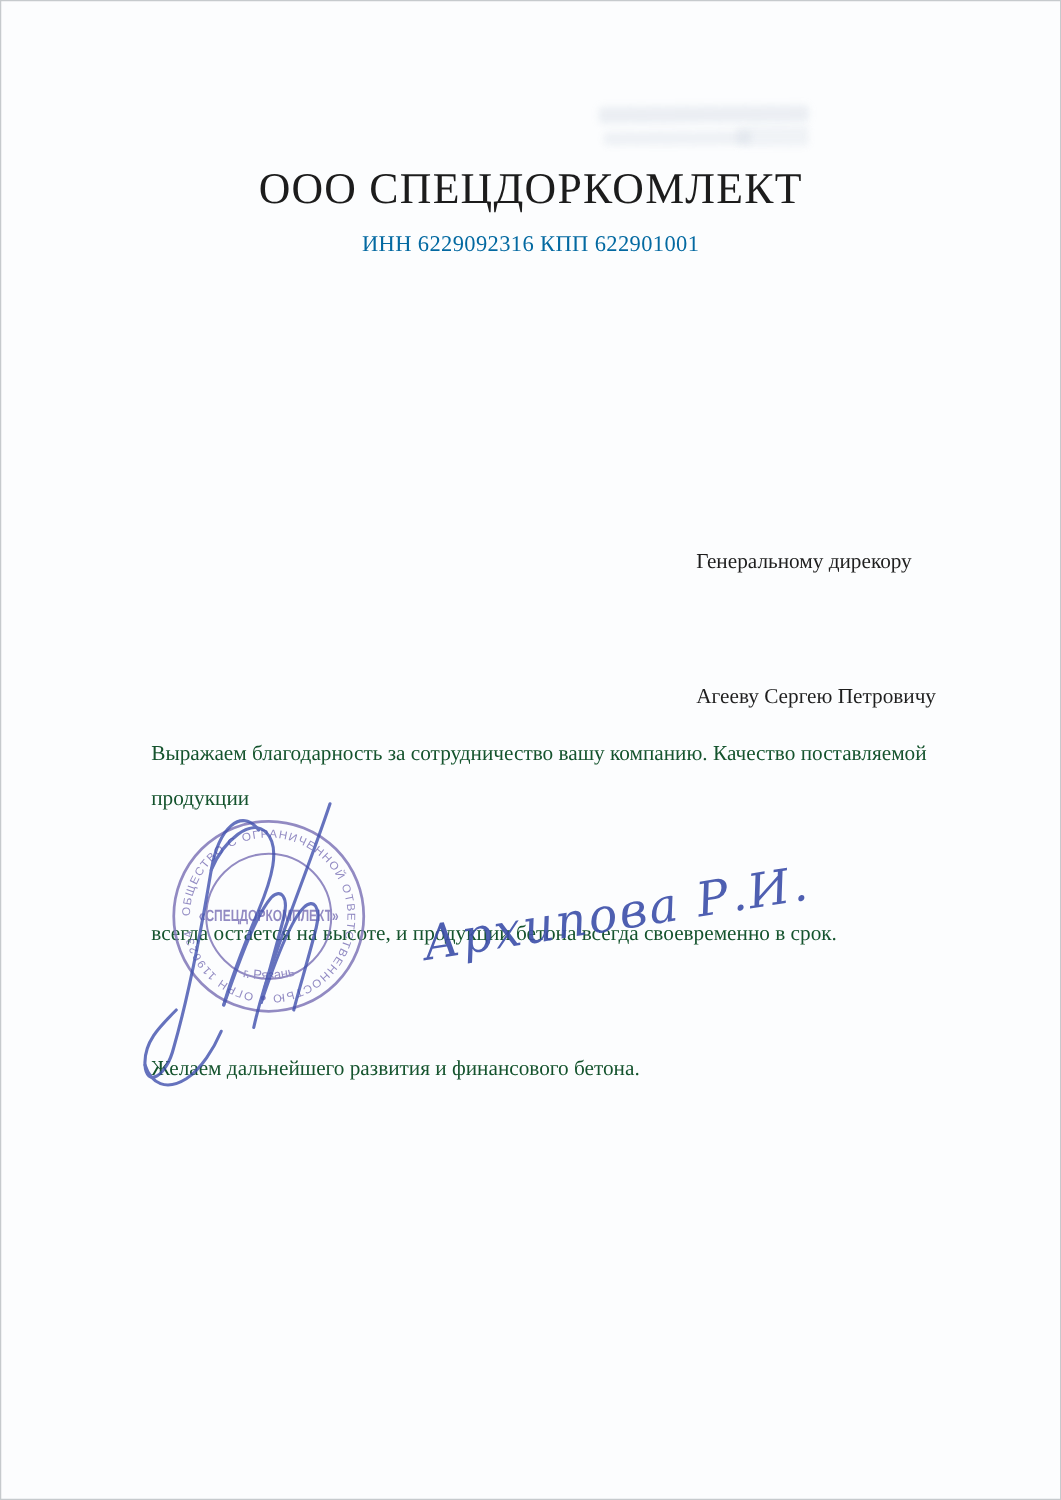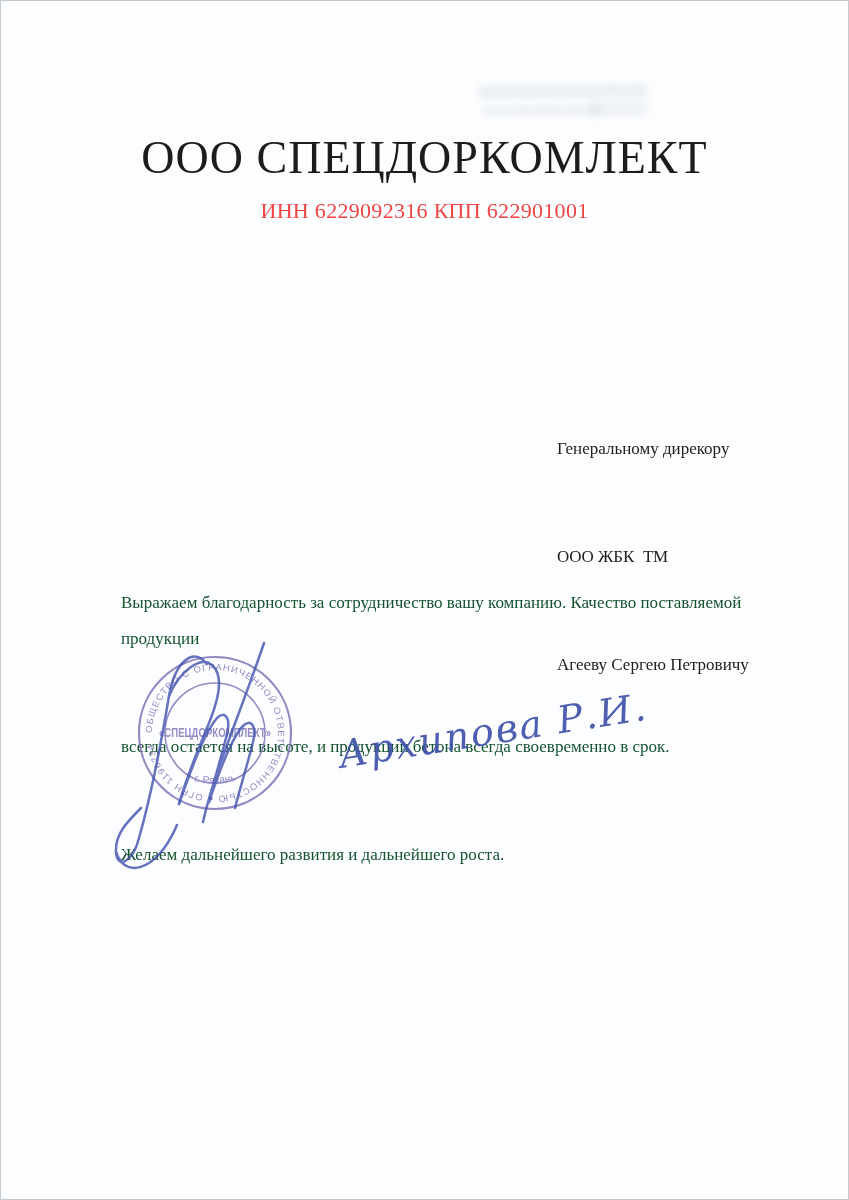--- a/index.html
+++ b/index.html
@@ -32,31 +32,31 @@
   .bleed-3 { left: 588px; top: 100px; width: 58px;  height: 16px; opacity: .7; }
 
   .letterhead {
     position: absolute;
     left: 0;
     top: 130px;
     width: 100%;
     text-align: center;
   }
   .company-title {
-    font-size: 46px;
+    font-size: 35px;
     font-weight: 400;
     letter-spacing: 1px;
     color: #1c1c1c;
     margin: 0;
   }
   .company-requisites {
     margin-top: 14px;
-    font-size: 22px;
+    font-size: 18px;
     letter-spacing: 0.3px;
-    color: #ef4444;
+    color: #0369a1;
   }
 
   .recipient {
     position: absolute;
     left: 556px;
     top: 358px;
     font-size: 17px;
     line-height: 36px;
     white-space: pre-wrap;
   }
@@ -90,28 +90,27 @@
   <div class="bleed-2"></div>
   <div class="bleed-3"></div>
 
   <div class="letterhead">
     <div class="company-title">ООО СПЕЦДОРКОМЛЕКТ</div>
     <div class="company-requisites">ИНН 6229092316 КПП 622901001</div>
   </div>
 
   <div class="recipient">
     <div>Генеральному дирекору</div>
-    <div>ООО ЖБК  ТМ</div>
     <div>Агееву Сергею Петровичу</div>
   </div>
 
   <div class="letter-body">
     <div>Выражаем благодарность за сотрудничество вашу компанию. Качество поставляемой продукции</div>
     <div>всегда остается на высоте, и продукции бетона всегда своевременно в срок.</div>
-    <div>Желаем дальнейшего развития и дальнейшего роста.</div>
+    <div>Желаем дальнейшего развития и финансового бетона.</div>
   </div>
 
   <div class="sign-area">
     <svg width="540" height="310" viewBox="0 0 540 310" xmlns="http://www.w3.org/2000/svg">
 
       <g opacity="0.82">
         <circle cx="106" cy="147" r="76" fill="none" stroke="#7b72b6" stroke-width="2.2"></circle>
         <circle cx="106" cy="147" r="50" fill="none" stroke="#7b72b6" stroke-width="1.6"></circle>
         <defs>
           <path id="ringPath" d="M 43,147 a 63,63 0 1 1 126,0 a 63,63 0 1 1 -126,0" fill="none"></path>

